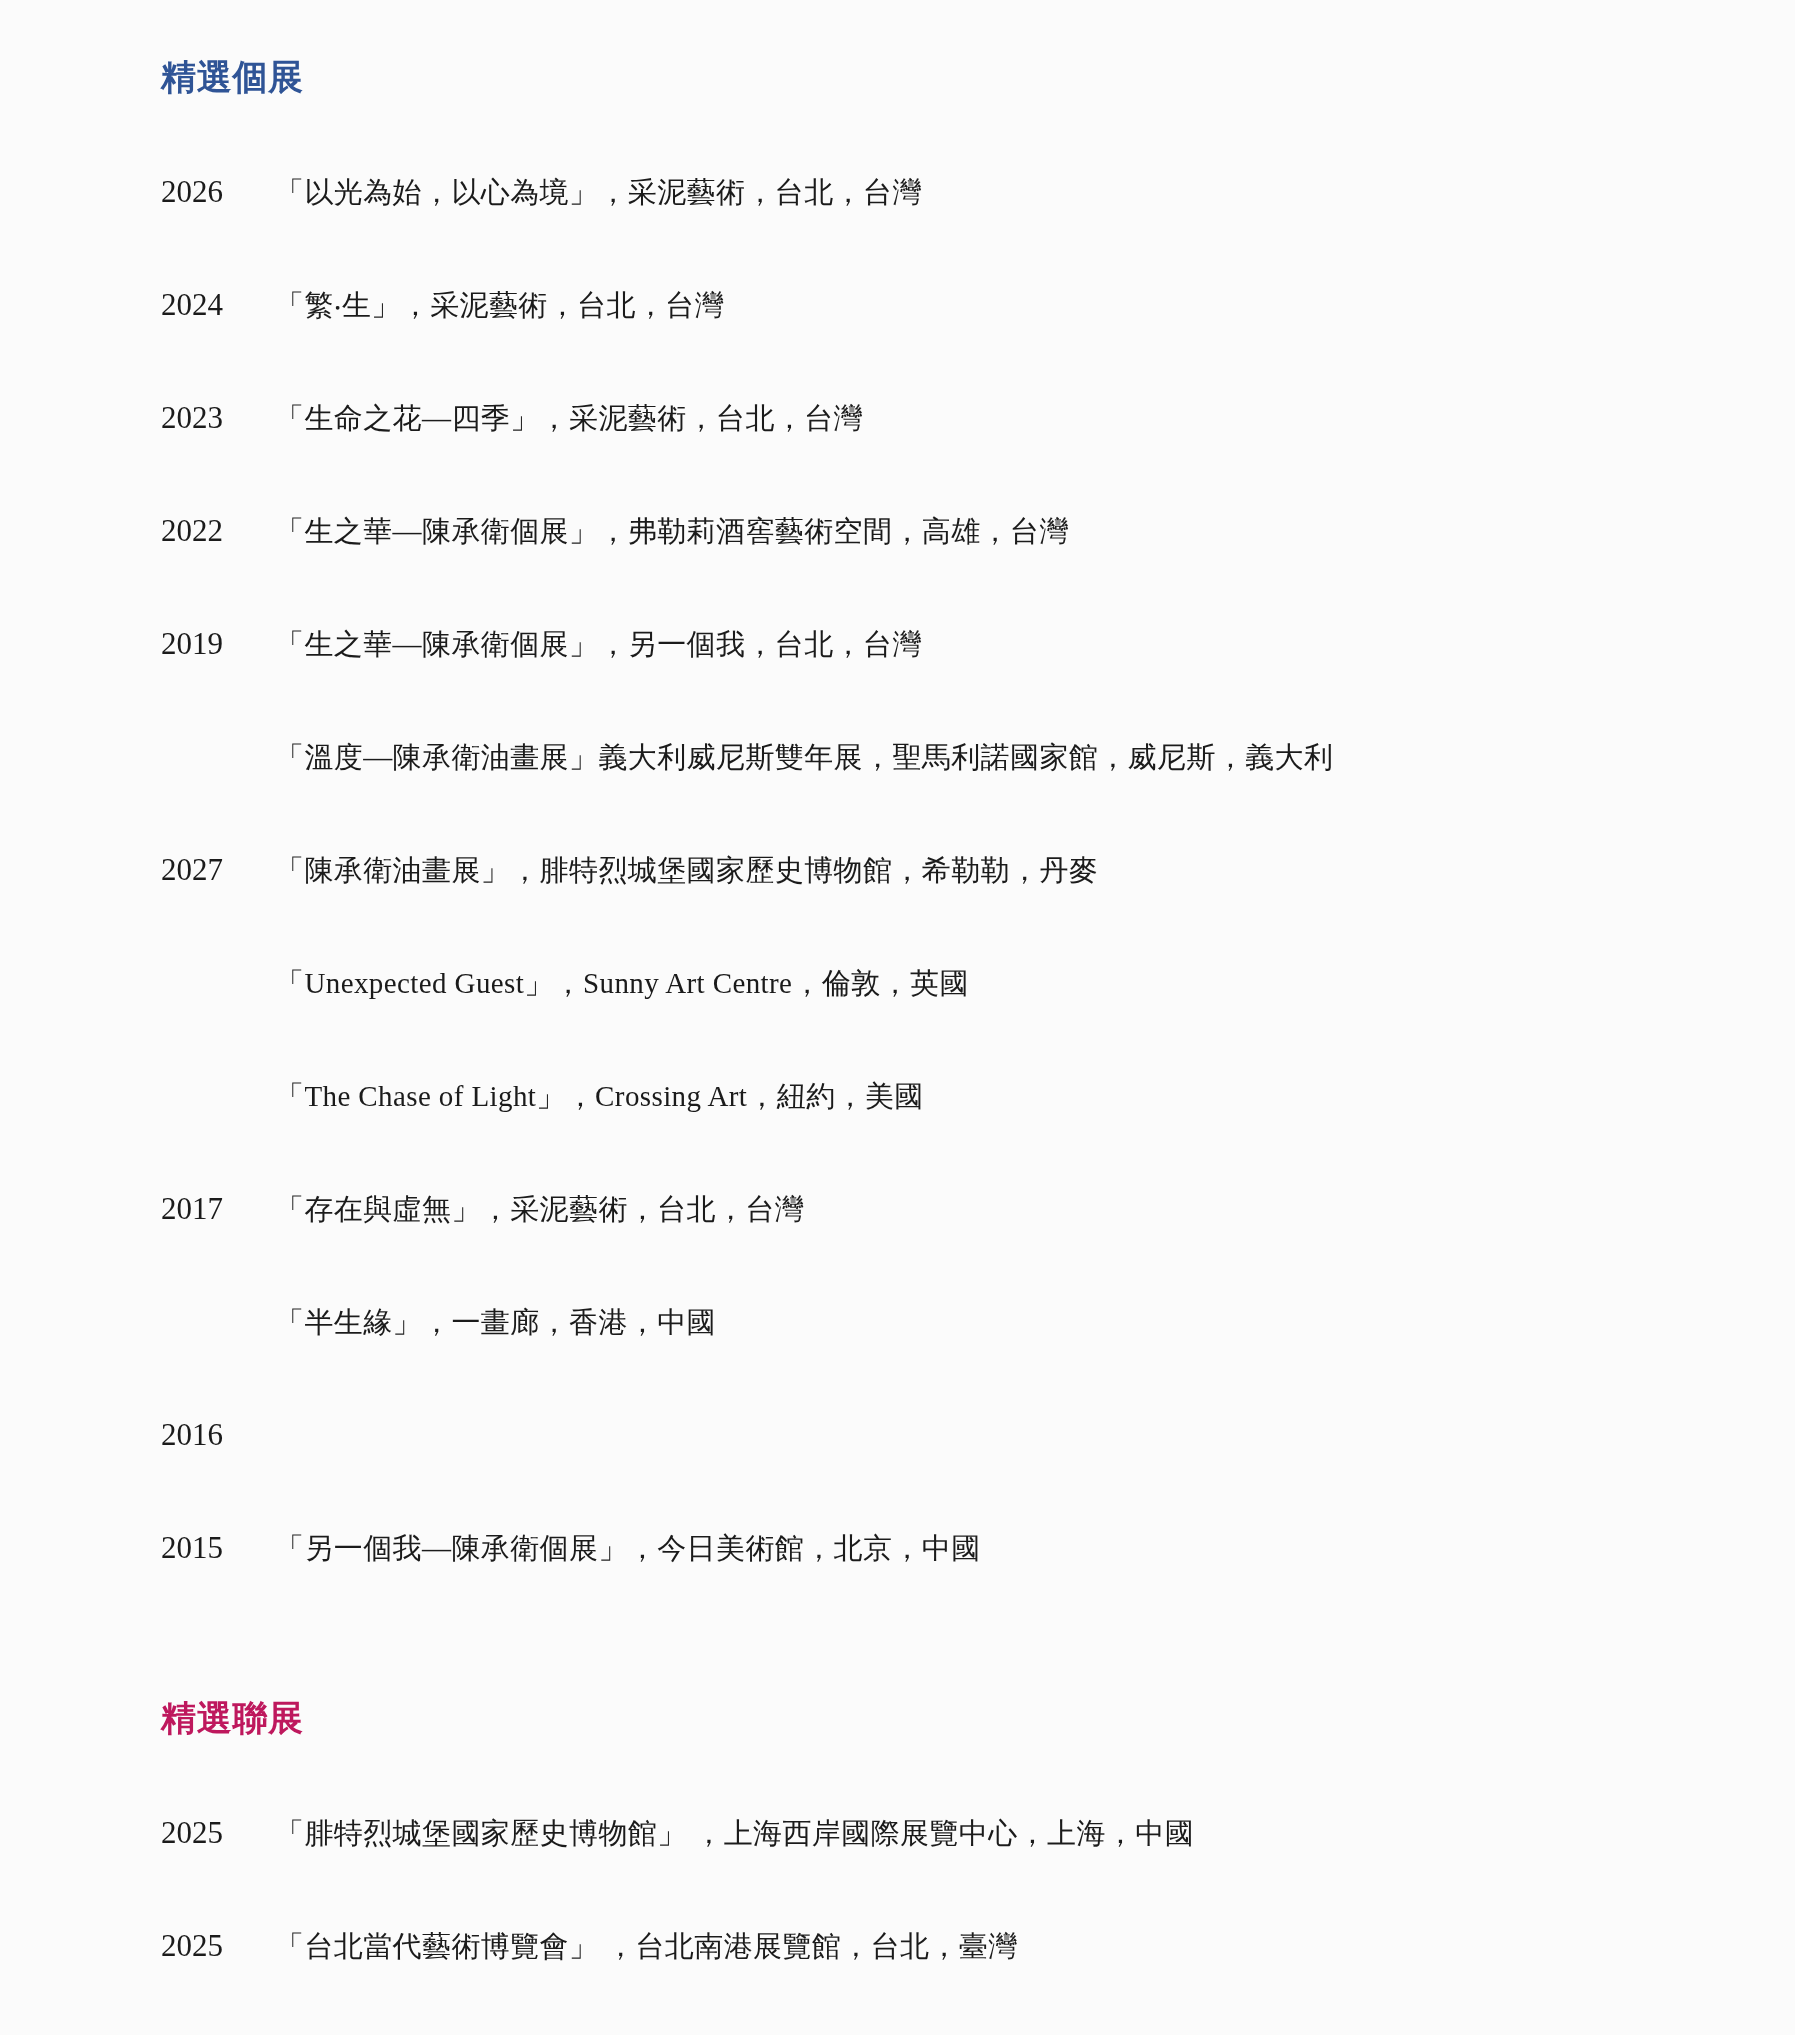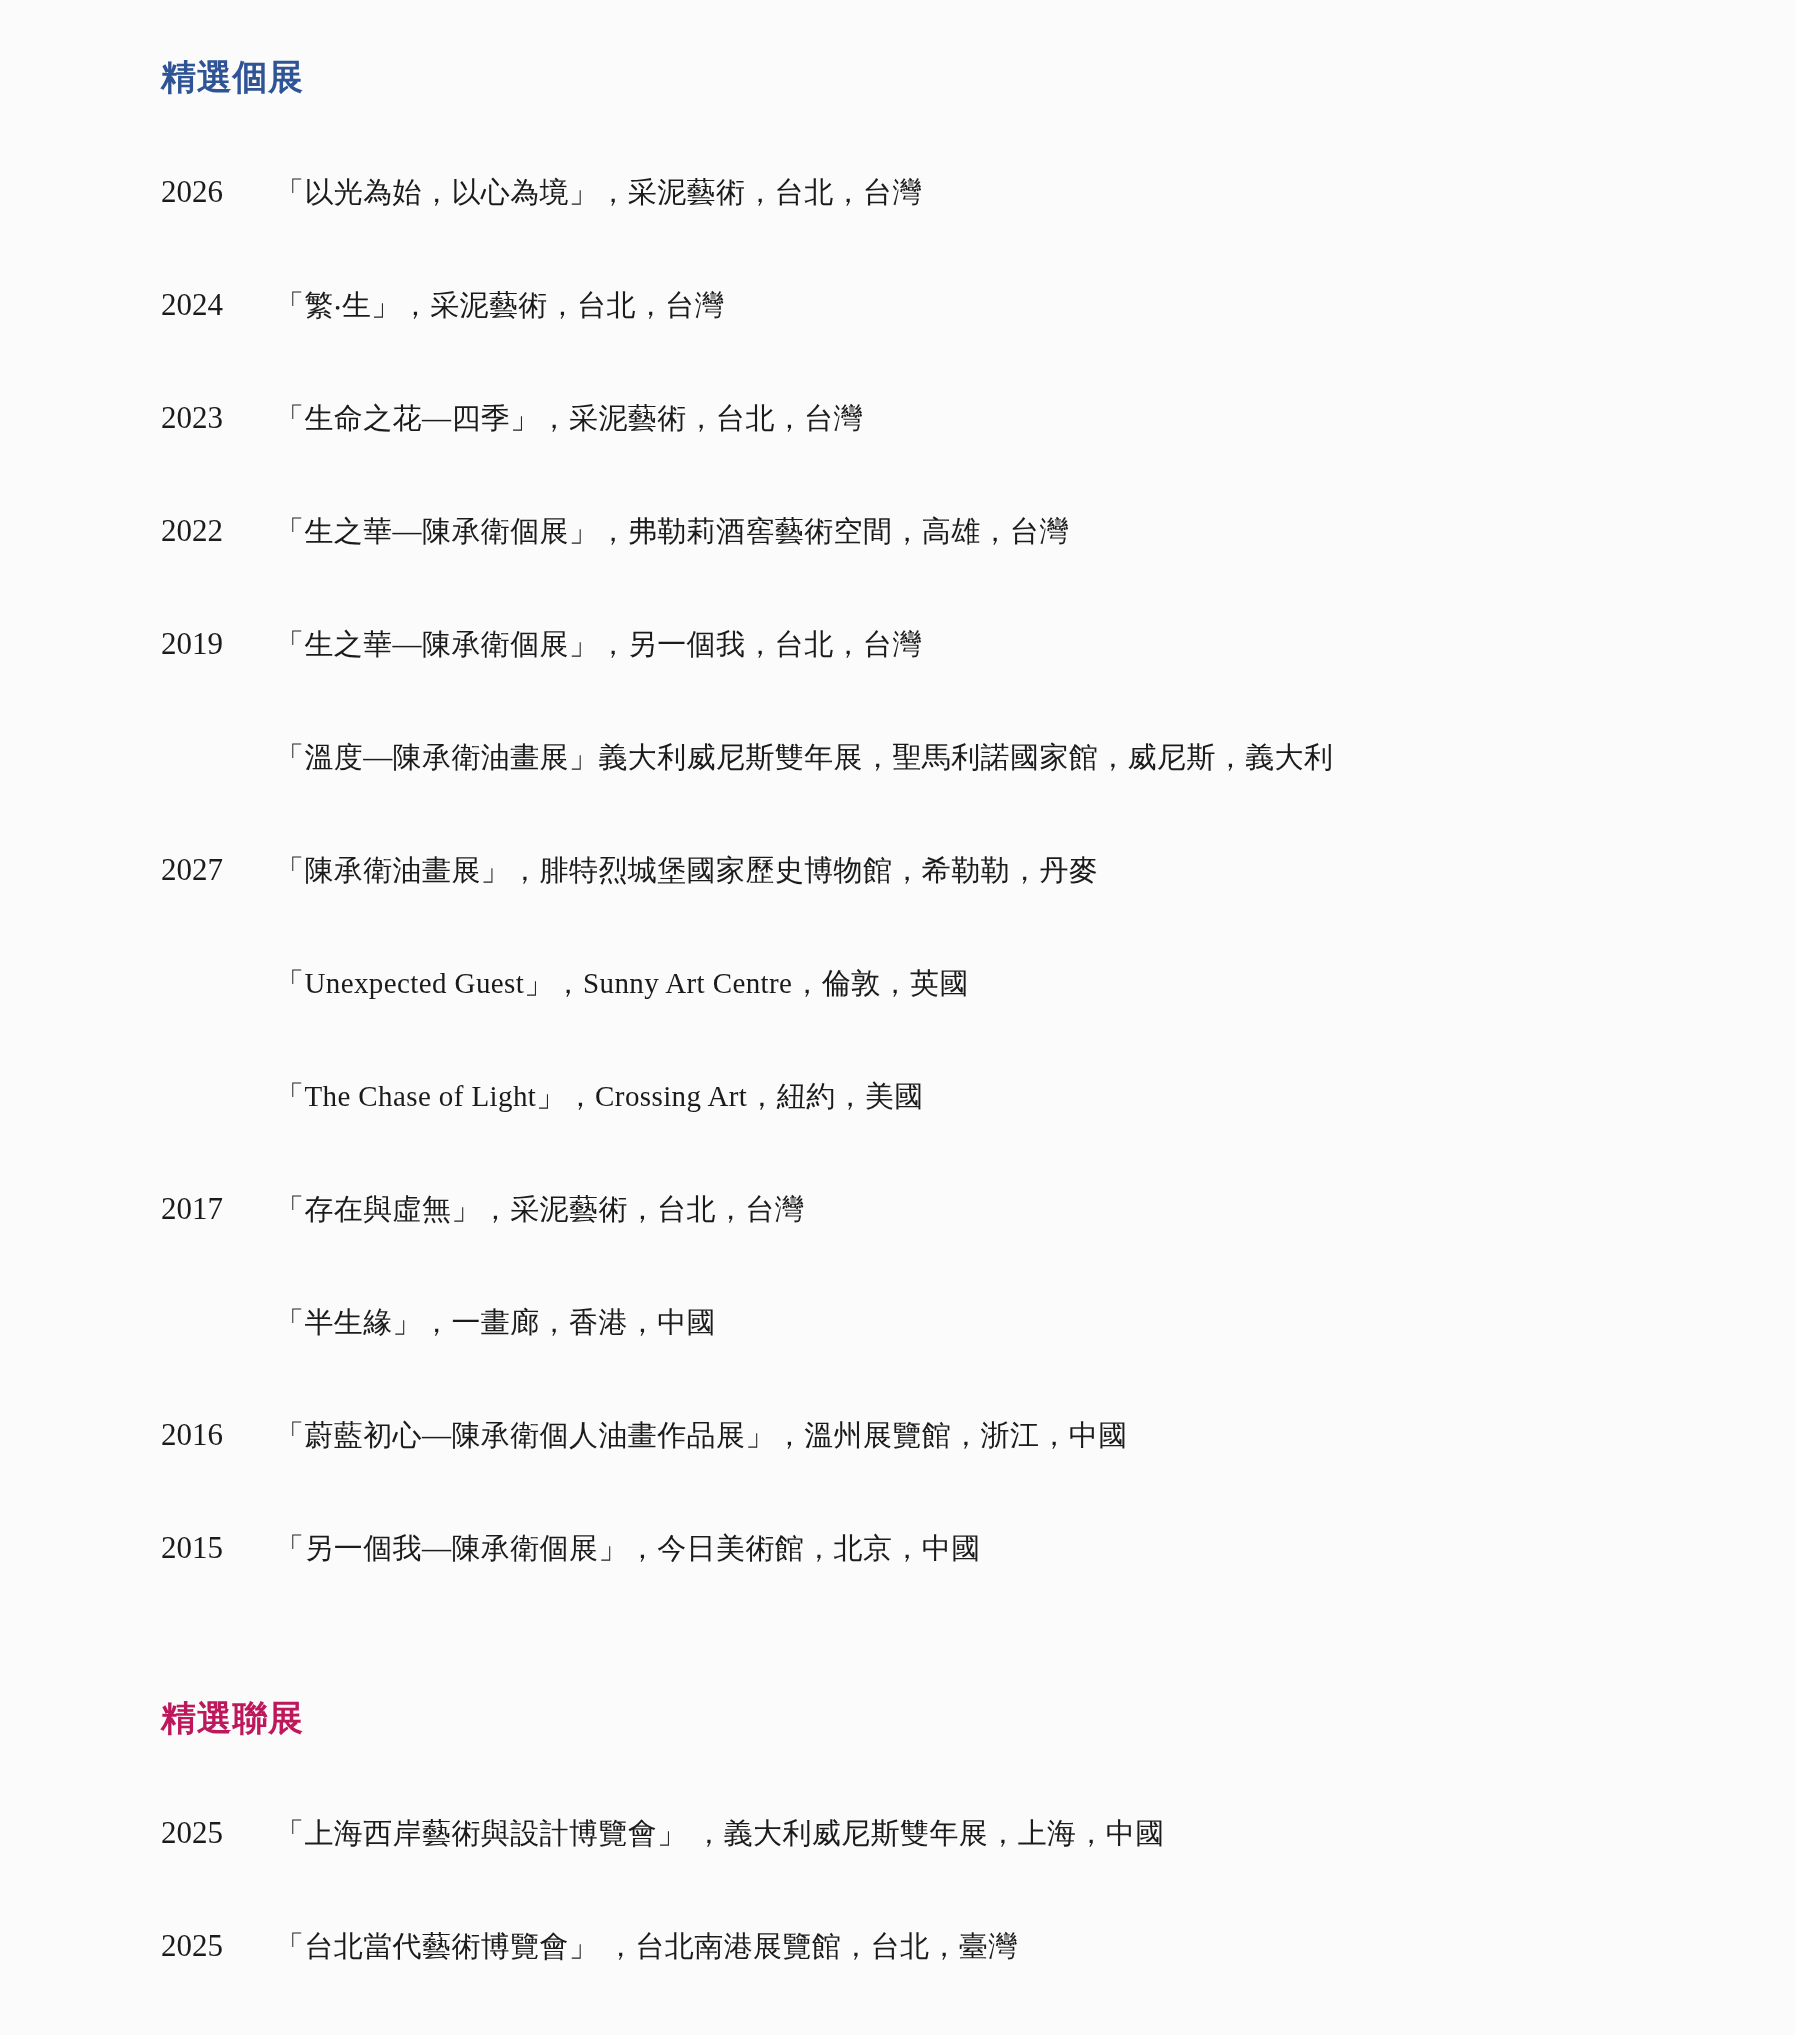--- a/index.html
+++ b/index.html
@@ -104,36 +104,35 @@
     <span class="entry-text">「存在與虛無」，采泥藝術，台北，台灣</span>
   </div>
 
   <div class="entry">
     <span class="entry-year"></span>
     <span class="entry-text">「半生緣」，一畫廊，香港，中國</span>
   </div>
 
   <div class="entry">
     <span class="entry-year">2016</span>
-    <span class="entry-text">「蔚藍初心—陳承衛個人油畫作品展」，溫州展覽館，浙江，中國</span>
   </div>
 
   <div class="entry">
     <span class="entry-year">2015</span>
     <span class="entry-text">「另一個我—陳承衛個展」，今日美術館，北京，中國</span>
   </div>
 </div>
   </section>
 
   <section class="section">
     <h2 class="section-title" style="color: #be185d;">精選聯展</h2>
     <div class="entries">
   <div class="entry">
     <span class="entry-year">2025</span>
-    <span class="entry-text">「上海西岸藝術與設計博覽會」 ，義大利威尼斯雙年展，上海，中國</span>
+    <span class="entry-text">「腓特烈城堡國家歷史博物館」 ，上海西岸國際展覽中心，上海，中國</span>
   </div>
 
   <div class="entry">
     <span class="entry-year">2025</span>
     <span class="entry-text">「台北當代藝術博覽會」 ，台北南港展覽館，台北，臺灣</span>
   </div>
 
 </div>
   </section>
 </div>

